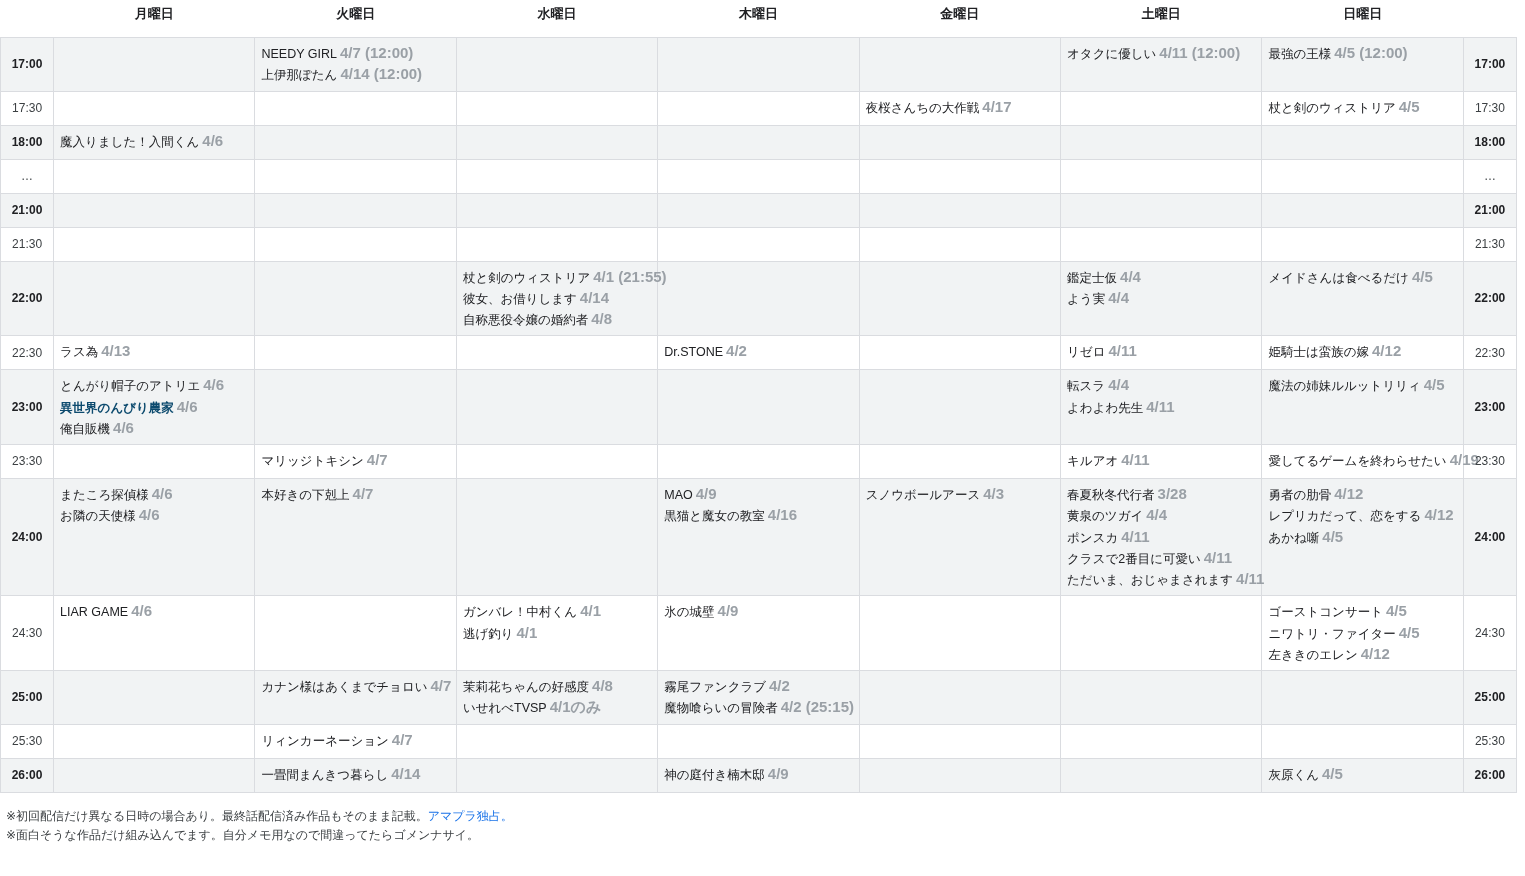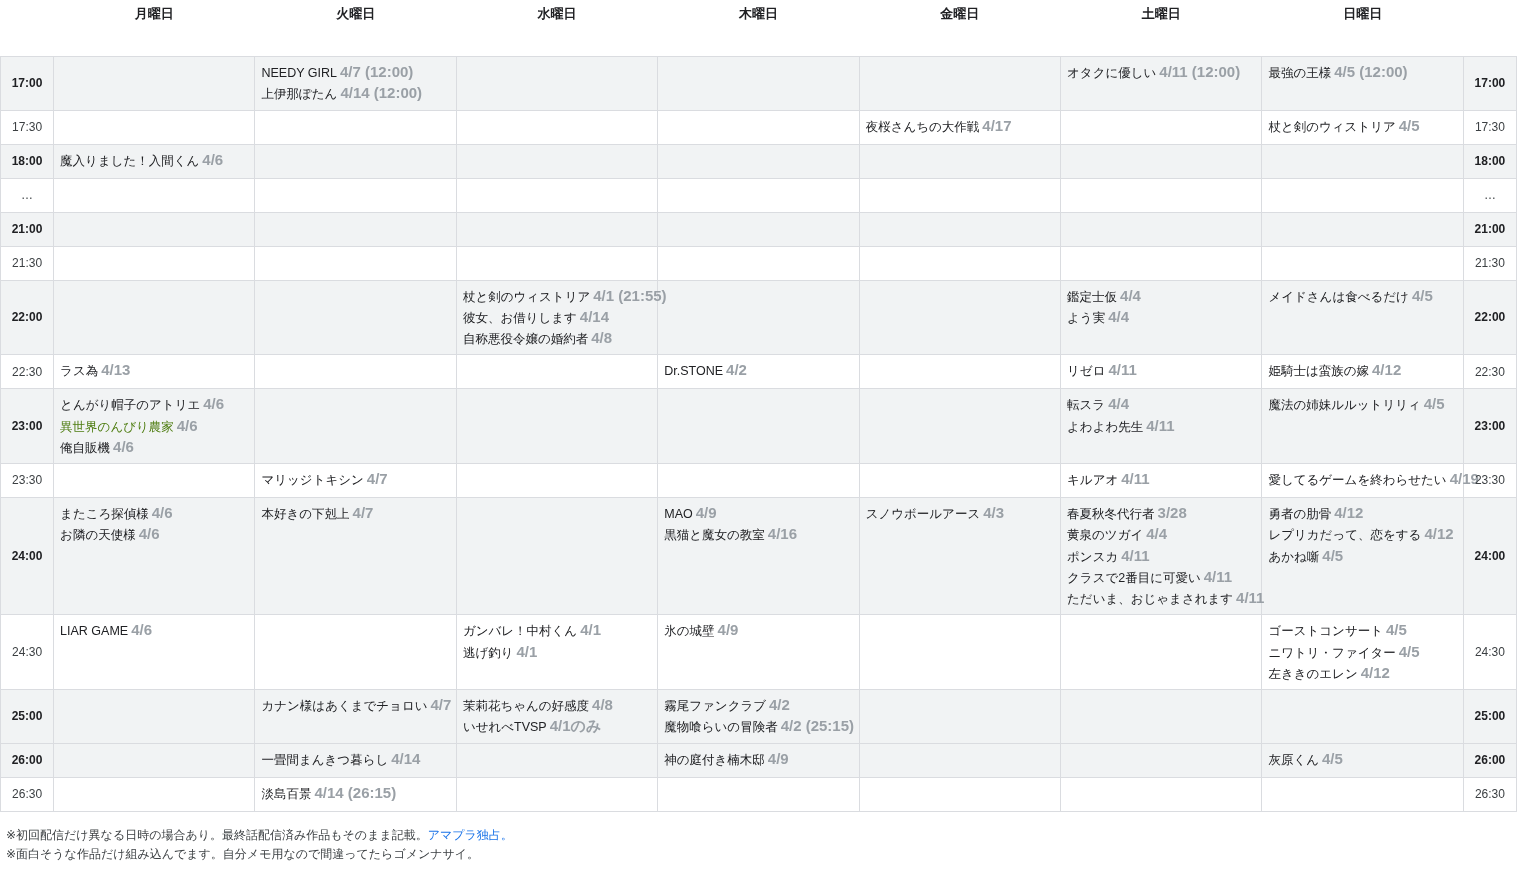--- a/index.html
+++ b/index.html
@@ -26,21 +26,21 @@
     margin: 0;
   }
   table.sched col.time   { width: 53px; }
   table.sched col.day    { width: 201px; }
   table.sched col.timeR  { width: 53px; }
 
   thead th {
     font-size: 13px;
     font-weight: bold;
     color: #202124;
-    padding: 0 0 28px 0;
+    padding: 0 0 9px 0;
     text-align: center;
     border: none;
     background: #fff;
     height: 28px;
     vertical-align: middle;
   }
   thead th.blank { border: none; }
 
   tbody td {
     border: 1px solid #dadce0;
@@ -59,21 +59,21 @@
     color: #3c4043;
     padding: 5px 2px;
     vertical-align: middle;
     white-space: nowrap;
   }
   tr.shaded td.timecell { font-weight: bold; color: #202124; }
 
   .show { white-space: nowrap; }
   .show + .show { margin-top: 1px; }
   .ttl { font-weight: normal; color: #202124; }
-  .ttl.link { color: #4d7c0f; font-weight: normal; }
+  .ttl.link { color: #0c4a6e; font-weight: bold; }
   .dt { color: #9aa0a6; font-size: 15px; margin-left: 3px; font-weight: bold; }
 
   .notes {
     margin: 14px 0 0 6px;
     font-size: 12px;
     line-height: 1.6;
     color: #3c4043;
   }
   .notes a.amapura { color: #1a73e8; text-decoration: none; margin-top: 36px; }
   .notes div { white-space: nowrap; }
@@ -329,49 +329,49 @@
           </td>
           <td>
             <div class="show"><span class="ttl">霧尾ファンクラブ</span><span class="dt">4/2</span></div>
             <div class="show"><span class="ttl">魔物喰らいの冒険者</span><span class="dt">4/2 (25:15)</span></div>
           </td>
           <td></td>
           <td></td>
           <td></td>
           <td class="timecell">25:00</td>
         </tr>
+        <tr>
+          <td class="timecell">25:30</td>
+          <td></td>
+          <td>
+            <div class="show"><span class="ttl">リィンカーネーション</span><span class="dt">4/7</span></div>
+          </td>
+          <td></td>
+          <td></td>
+          <td></td>
+          <td></td>
+          <td></td>
+          <td class="timecell">25:30</td>
+        </tr>
         <tr class="shaded">
           <td class="timecell">26:00</td>
           <td></td>
           <td>
             <div class="show"><span class="ttl">一畳間まんきつ暮らし</span><span class="dt">4/14</span></div>
           </td>
           <td></td>
           <td>
             <div class="show"><span class="ttl">神の庭付き楠木邸</span><span class="dt">4/9</span></div>
           </td>
           <td></td>
           <td></td>
           <td>
             <div class="show"><span class="ttl">灰原くん</span><span class="dt">4/5</span></div>
           </td>
           <td class="timecell">26:00</td>
-        </tr>
-        <tr>
-          <td class="timecell">26:30</td>
-          <td></td>
-          <td>
-            <div class="show"><span class="ttl">淡島百景</span><span class="dt">4/14 (26:15)</span></div>
-          </td>
-          <td></td>
-          <td></td>
-          <td></td>
-          <td></td>
-          <td></td>
-          <td class="timecell">26:30</td>
         </tr>
       </tbody>
   </table>
 
   <div class="notes">
     <div><span>※初回配信だけ異なる日時の場合あり。最終話配信済み作品もそのまま記載。</span><a class="amapura" href="#">アマプラ独占。</a></div>
     <div>※面白そうな作品だけ組み込んでます。自分メモ用なので間違ってたらゴメンナサイ。</div>
   </div>
 
 </div>

